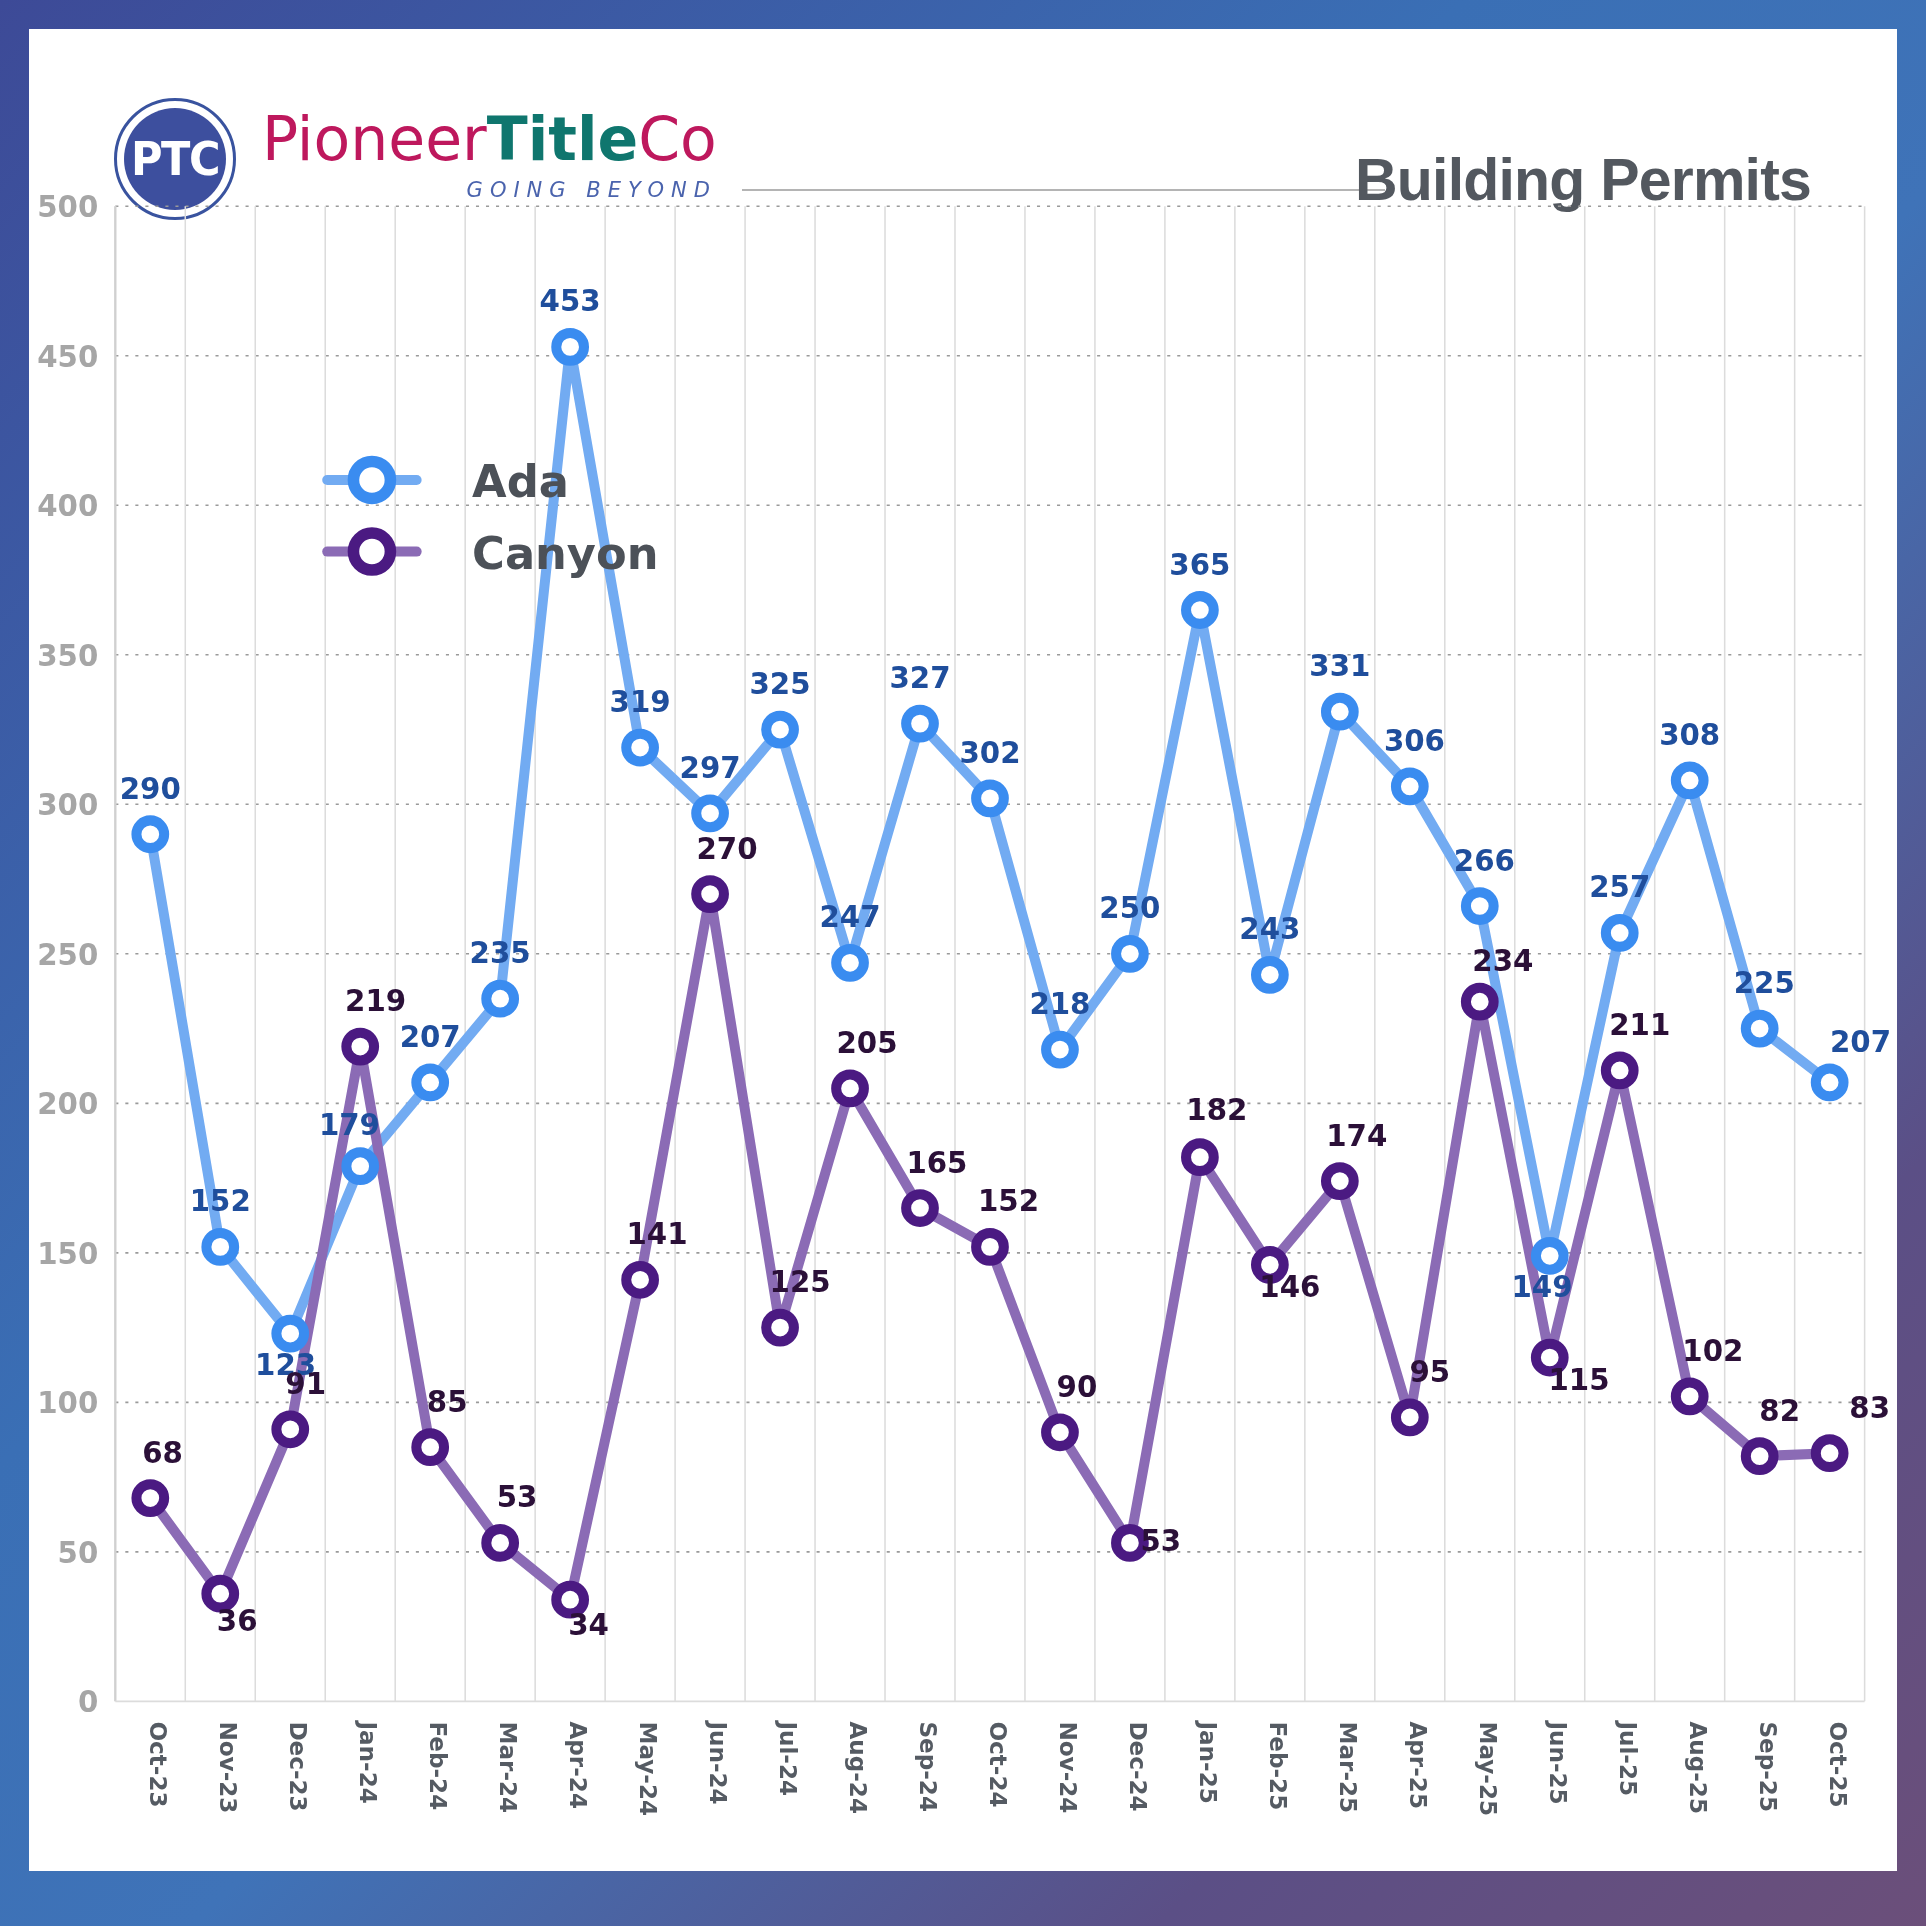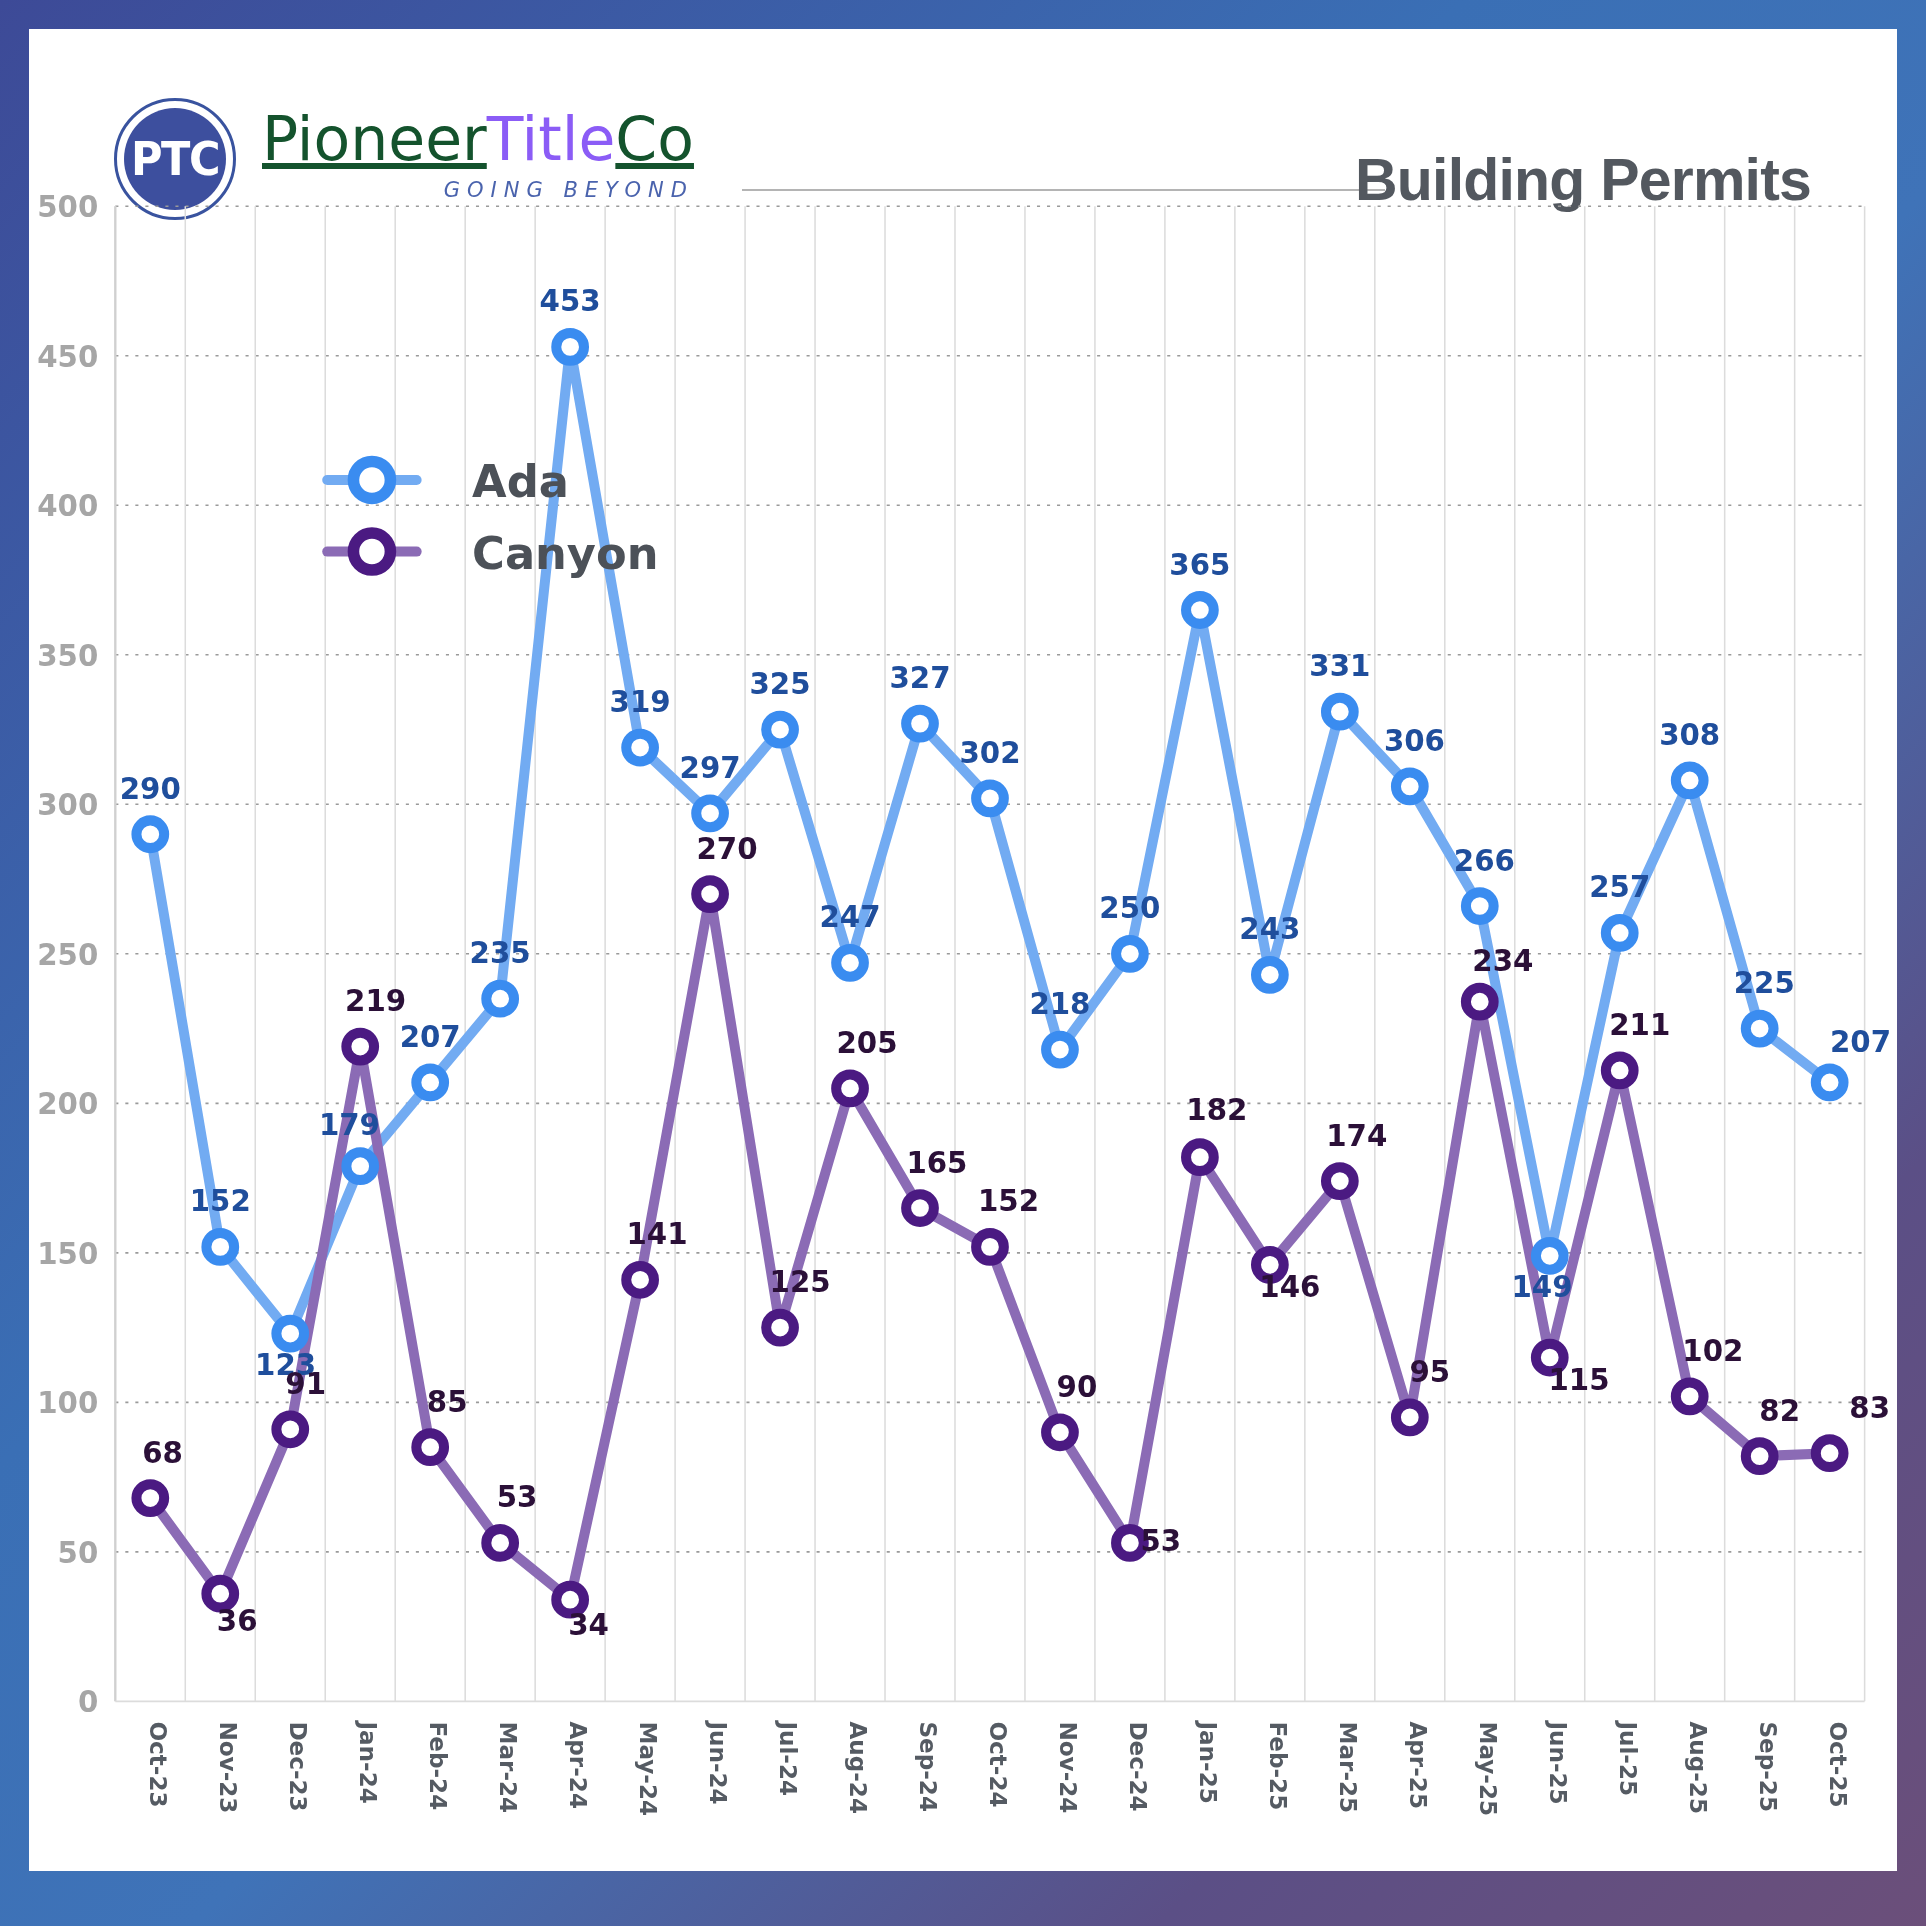--- a/index.html
+++ b/index.html
@@ -46,22 +46,22 @@
     border-bottom:0;
     transform:scaleY(1.08);
   }
   #wordmark-wrap{
     margin-left:26px;margin-top:10.8px;position:relative;
   }
   #wordmark{
     font-size:60px;line-height:1;white-space:nowrap;
     font-family:"DejaVu Sans",sans-serif;
   }
-  .wm-light{color:#14532d;font-weight:normal;text-decoration:underline;}
-  .wm-bold{color:#8b5cf6;font-weight:normal;}
+  .wm-light{color:#be185d;font-weight:normal;}
+  .wm-bold{color:#0f766e;font-weight:bold;}
   #tagline{
     margin-top:9.2px;text-align:right;
     color:#4a63ad;font-size:21px;font-style:italic;
     letter-spacing:7px;font-weight:normal;
     font-family:"DejaVu Sans",sans-serif;
   }
   #header-rule{
     position:absolute;left:713px;top:160px;width:643px;height:2.3px;
     background:#b4b4b4;
   }

